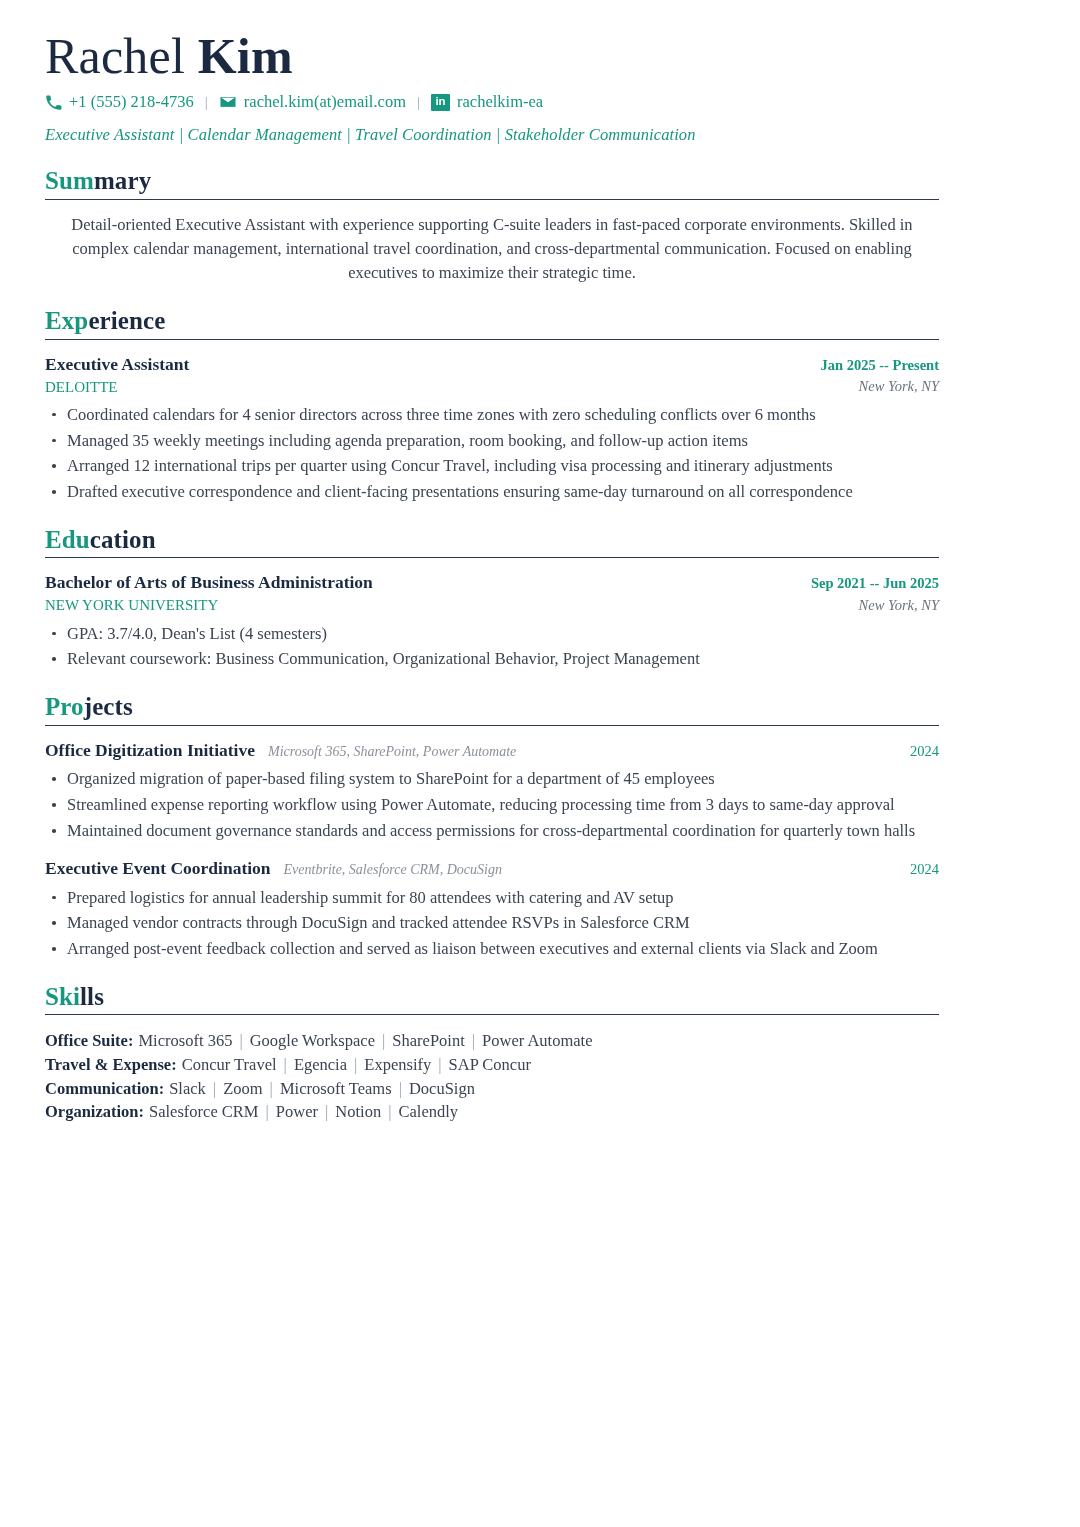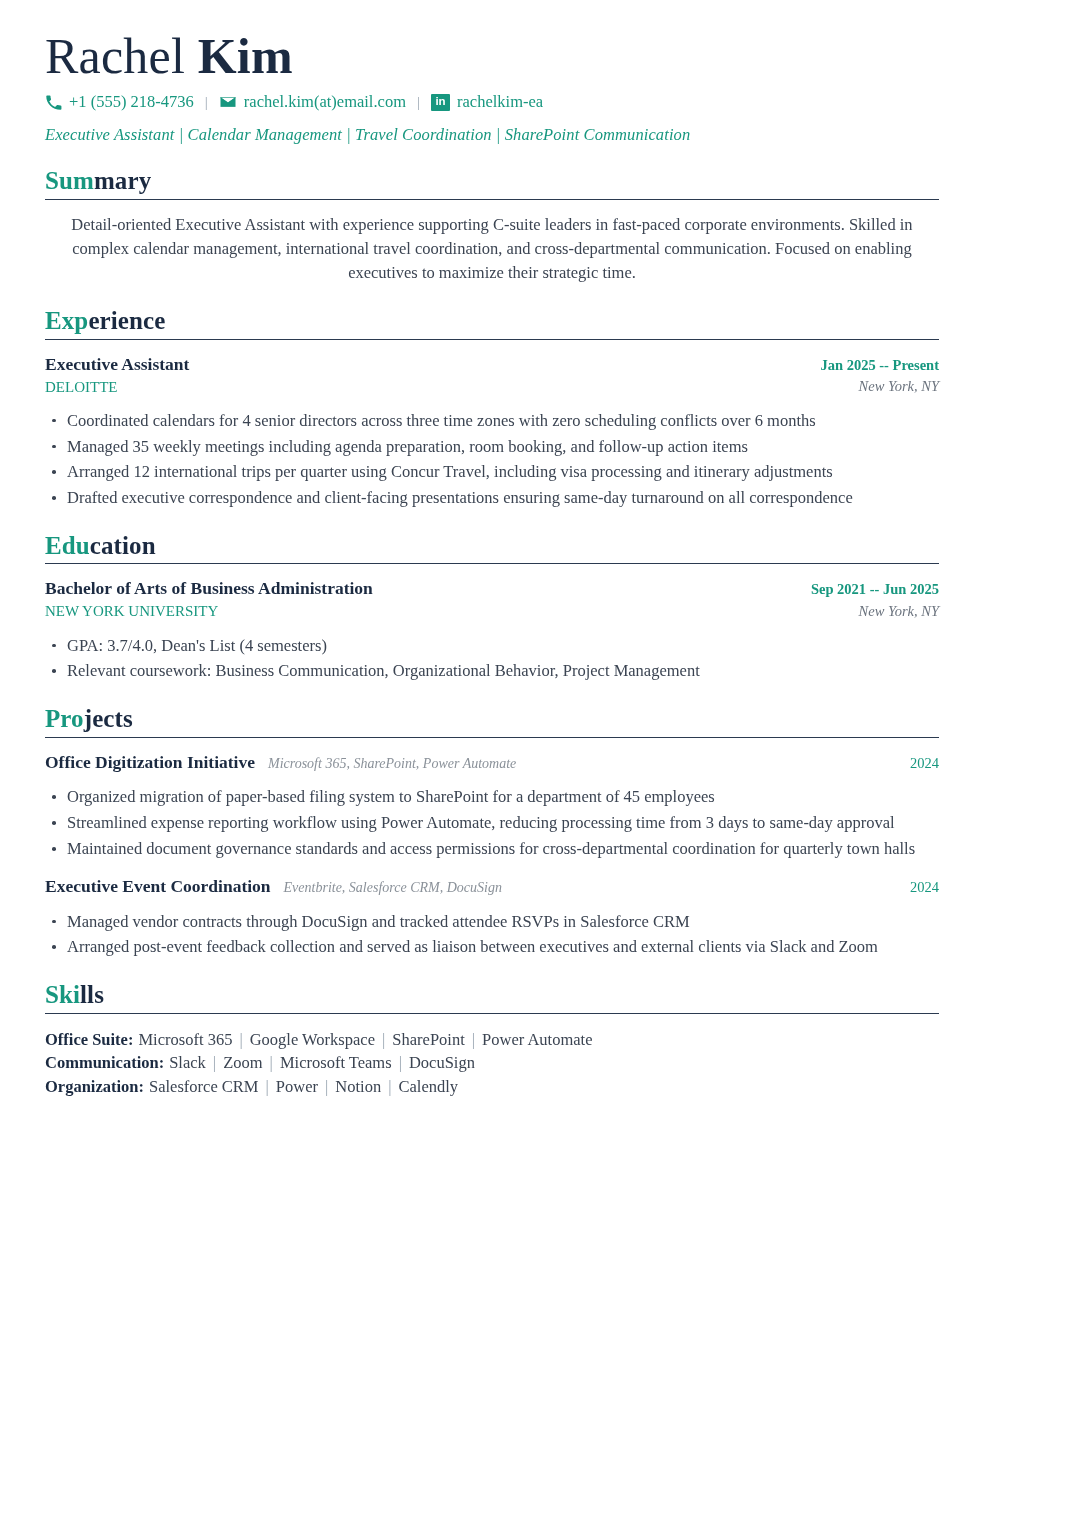--- a/index.html
+++ b/index.html
@@ -121,21 +121,21 @@
   .entry-loc {
     font-size: 14.5px;
     font-style: italic;
     color: #6b737e;
     line-height: 1.4;
     margin-top: 2px;
   }
 
   ul.bullets {
     list-style: none;
-    margin: 13px 0 0 0;
+    margin: 7px 0 0 0;
     padding: 0;
   }
   ul.bullets li {
     position: relative;
     padding-left: 22px;
     font-size: 16.5px;
     line-height: 1.38;
     color: #3b4452;
     margin-bottom: 3px;
   }
@@ -236,21 +236,21 @@
       </span>
 
       <span class="sep">|</span>
 
       <span class="contact-item">
         <span class="li-badge">in</span>
         <span class="ctext">rachelkim-ea</span>
       </span>
     </div>
 
-    <div class="tagline">Executive Assistant | Calendar Management | Travel Coordination | SharePoint Communication</div>
+    <div class="tagline">Executive Assistant | Calendar Management | Travel Coordination | Stakeholder Communication</div>
   </div>
 
   <div class="section">
     <h2 class="section-title">
       <span class="lead">Sum</span><span class="tail">mary</span>
     </h2>
     <hr class="rule">
     <p class="summary-text">Detail-oriented Executive Assistant with experience supporting C-suite leaders in fast-paced corporate environments. Skilled in complex calendar management, international travel coordination, and cross-departmental communication. Focused on enabling executives to maximize their strategic time.</p>
   </div>
 
@@ -331,37 +331,41 @@
       <div class="entry-head">
         <div class="entry-left proj-title-row">
           <span class="entry-title">Executive Event Coordination</span>
           <span class="proj-stack">Eventbrite, Salesforce CRM, DocuSign</span>
         </div>
         <div class="entry-right">
           <span class="proj-year">2024</span>
         </div>
       </div>
       <ul class="bullets">
+        <li>Prepared logistics for annual leadership summit for 80 attendees with catering and AV setup</li>
         <li>Managed vendor contracts through DocuSign and tracked attendee RSVPs in Salesforce CRM</li>
         <li>Arranged post-event feedback collection and served as liaison between executives and external clients via Slack and Zoom</li>
       </ul>
     </div>
   </div>
 
   <div class="section">
     <h2 class="section-title">
       <span class="lead">Ski</span><span class="tail">lls</span>
     </h2>
     <hr class="rule">
 
     <div class="skills-block">
       <div class="skill-row">
         <span class="skill-cat">Office Suite:</span><span class="skill-vals"><span>Microsoft 365</span><span class="skill-pipe">|</span><span>Google Workspace</span><span class="skill-pipe">|</span><span>SharePoint</span><span class="skill-pipe">|</span><span>Power Automate</span></span>
       </div>
       <div class="skill-row">
+        <span class="skill-cat">Travel &amp; Expense:</span><span class="skill-vals"><span>Concur Travel</span><span class="skill-pipe">|</span><span>Egencia</span><span class="skill-pipe">|</span><span>Expensify</span><span class="skill-pipe">|</span><span>SAP Concur</span></span>
+      </div>
+      <div class="skill-row">
         <span class="skill-cat">Communication:</span><span class="skill-vals"><span>Slack</span><span class="skill-pipe">|</span><span>Zoom</span><span class="skill-pipe">|</span><span>Microsoft Teams</span><span class="skill-pipe">|</span><span>DocuSign</span></span>
       </div>
       <div class="skill-row">
         <span class="skill-cat">Organization:</span><span class="skill-vals"><span>Salesforce CRM</span><span class="skill-pipe">|</span><span>Power</span><span class="skill-pipe">|</span><span>Notion</span><span class="skill-pipe">|</span><span>Calendly</span></span>
       </div>
     </div>
   </div>
 
 </div>
 

